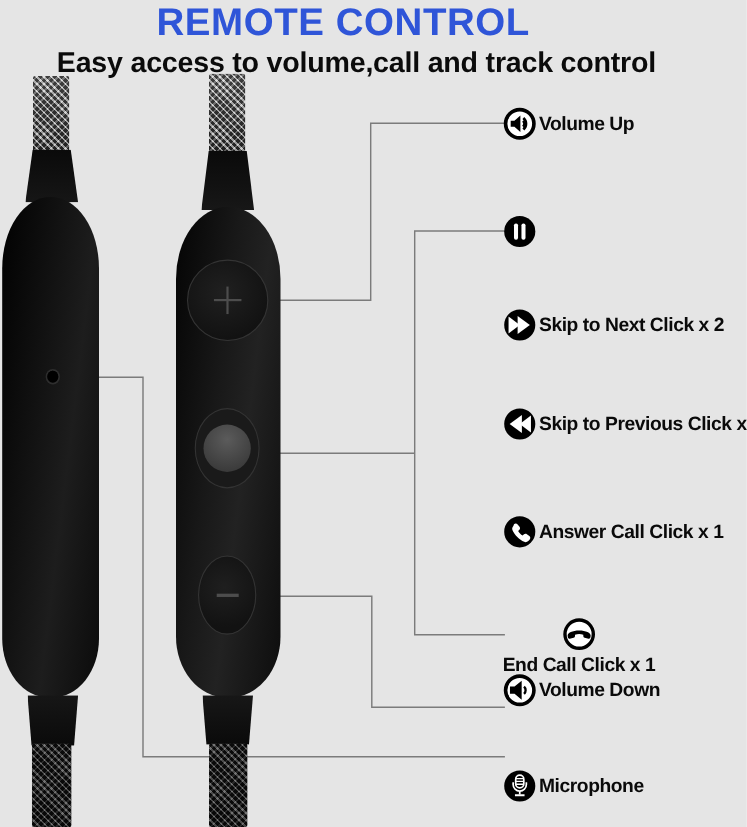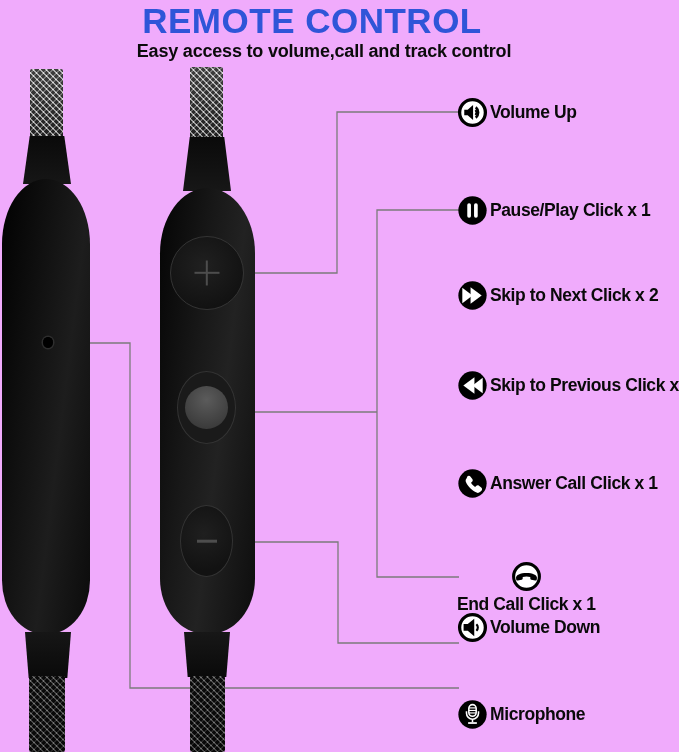--- a/index.html
+++ b/index.html
@@ -1,27 +1,27 @@
 <!DOCTYPE html>
 <html><head>
 <meta charset="utf-8">
 <style>
   html,body{margin:0;padding:0;}
   .canvas{
-    position:relative;width:679px;height:752px;background:#f0abfc;
+    position:relative;width:679px;height:752px;background:#e5e5e5;
     font-family:"Liberation Sans",sans-serif;overflow:hidden;
   }
   
   .title{
     position:absolute;top:1px;left:0;width:624px;text-align:center;
     font-size:35px;font-weight:700;letter-spacing:.5px;color:#2f55d8;
   }
   .subtitle{
     position:absolute;top:41px;left:0;width:648px;text-align:center;
-    font-size:18px;font-weight:700;color:#0b0b0b;letter-spacing:-.2px;
+    font-size:26px;font-weight:700;color:#0b0b0b;letter-spacing:-.2px;
   }
   
   .lines{position:absolute;left:0;top:0;z-index:1;}
   
   .braid-light{
     background:
       repeating-linear-gradient(45deg, rgba(235,235,235,.55) 0 1.6px, rgba(15,15,15,.45) 1.6px 4.6px),
       repeating-linear-gradient(-45deg, rgba(235,235,235,.55) 0 1.6px, rgba(15,15,15,.45) 1.6px 4.6px),
       linear-gradient(180deg,#ababab,#6a6a6a 62%,#474747);
     border-radius:2px;
@@ -132,21 +132,20 @@
     </svg>
     <span class="label">Volume Up</span>
   </div>
 
   <div class="feature f2">
     <svg width="31" height="31" viewBox="0 0 32 32">
       <circle cx="16" cy="16" r="14.6" fill="#000"></circle>
       <rect x="10.6" y="8.4" width="3.8" height="15.2" rx="1.8" fill="#fff"></rect>
       <rect x="17.6" y="8.4" width="3.8" height="15.2" rx="1.8" fill="#fff"></rect>
     </svg>
-    <span class="label">Pause/Play Click x 1</span>
   </div>
 
   <div class="feature f3">
     <svg width="31" height="31" viewBox="0 0 32 32">
       <defs>
           <clipPath id="cnx">
             <circle cx="16" cy="16" r="13.4"></circle>
           </clipPath>
         </defs>
       <circle cx="16" cy="16" r="14.6" fill="#000"></circle>

